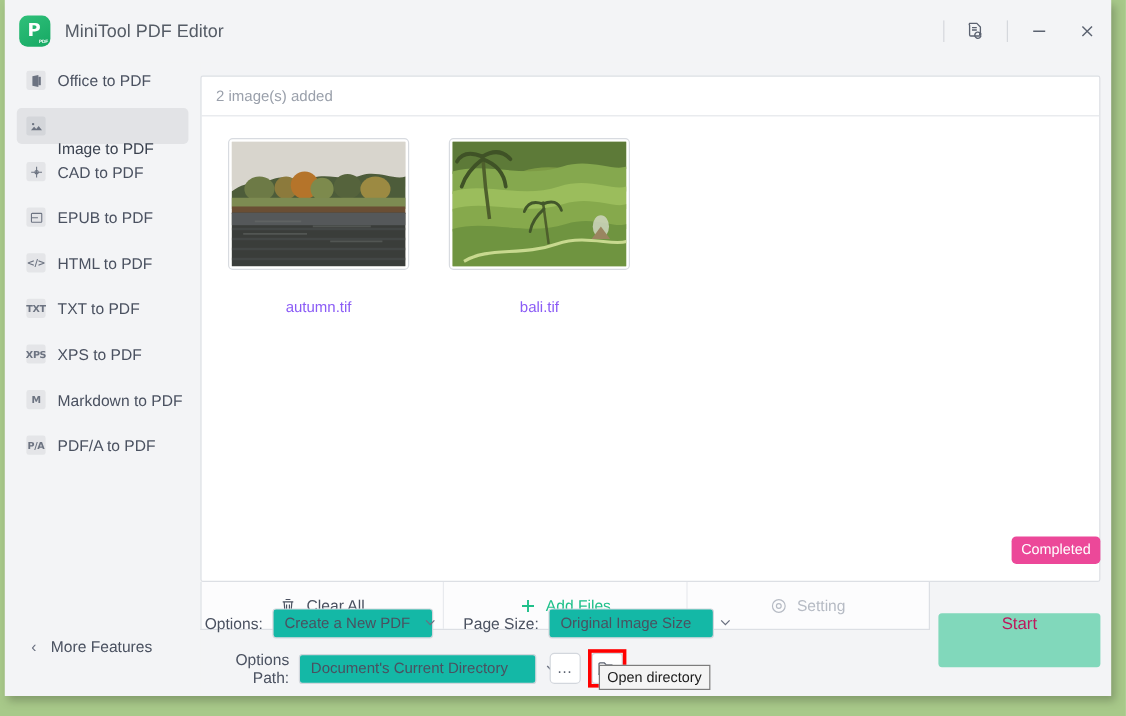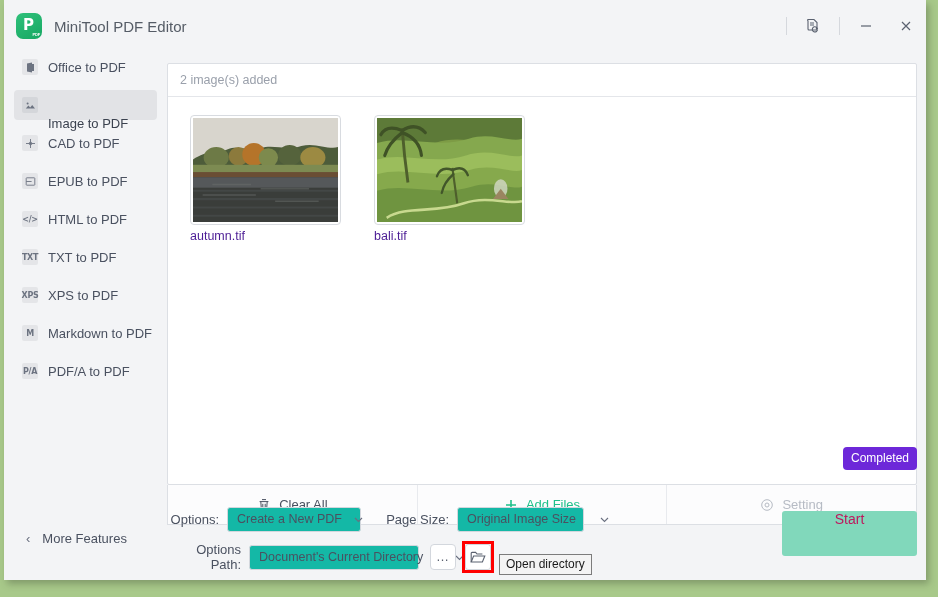--- a/index.html
+++ b/index.html
@@ -136,39 +136,40 @@
     width: 151px; height: 110px;
     border: 1px solid #d8dbe0;
     border-radius: 4px;
     background: #fff;
     padding: 2px;
     overflow: hidden;
     display: flex; align-items: center; justify-content: center;
   }
   .thumb-img { width: 100%; height: 100%; display: block; }
   .file-name {
-    margin-top: 4px;
-    font-size: 12.5px; color: #4c1d95;
+    margin-top: 24px;
+    text-align: center;
+    font-size: 12.5px; color: #8b5cf6;
     width: 151px;
   }
   #status-badge {
     position: absolute;
     right: -1px; bottom: 15px;
-    background: #6d28d9;
+    background: #ec4899;
     color: #ffffff;
     font-size: 12px;
     padding: 4px 8px 5px 8px;
     border-radius: 4px;
   }
 
   
   #action-bar {
     position: absolute;
     left: 163px; top: 485px;
-    width: 750px; height: 40px;
+    width: 608px; height: 40px;
     background: #fcfcfd;
     border: 1px solid #dcdfe4;
     border-top: none;
     display: flex;
   }
   .act-btn {
     flex: 1;
     display: flex; align-items: center; justify-content: center;
     gap: 8px;
     font-size: 13px;
@@ -460,33 +461,33 @@
         <div class="opt-label" style="width:52px">Options:</div>
         <div class="select-box" style="width:134px; margin-left:8px;">
           <span class="select-val">Create a New PDF</span>
           <span class="select-arrow">
             <svg width="9" height="6" viewBox="0 0 9 6" stroke="currentColor" stroke-width="1.1" fill="none">
                 <path d="M1 1l3.5 3.5L8 1"></path>
               </svg>
           </span>
         </div>
         <div class="opt-label" style="width:72px; margin-left:16px;">Page Size:</div>
-        <div class="select-box" style="width:127px; margin-left:8px;gap:12px;">
+        <div class="select-box" style="width:138px; margin-left:8px;gap:12px;">
           <span class="select-val">Original Image Size</span>
           <span class="select-arrow">
             <svg width="9" height="6" viewBox="0 0 9 6" stroke="currentColor" stroke-width="1.1" fill="none">
                 <path d="M1 1l3.5 3.5L8 1"></path>
               </svg>
           </span>
         </div>
       </div>
 
       <div class="opt-row" style="margin-top:6px">
         <div class="opt-label" style="width:74px">Options Path:</div>
-        <div class="select-box" style="width:170px; margin-left:8px;gap:20px;">
+        <div class="select-box" style="width:198px; margin-left:8px;gap:20px;">
           <span class="select-val">Document's Current Directory</span>
           <span class="select-arrow">
             <svg width="9" height="6" viewBox="0 0 9 6" stroke="currentColor" stroke-width="1.1" fill="none">
                 <path d="M1 1l3.5 3.5L8 1"></path>
               </svg>
           </span>
         </div>
         <div class="sq-btn" style="margin-left:11px">
           <span style="font-size:13px; letter-spacing:1px; line-height:10px;">…</span>
         </div>

